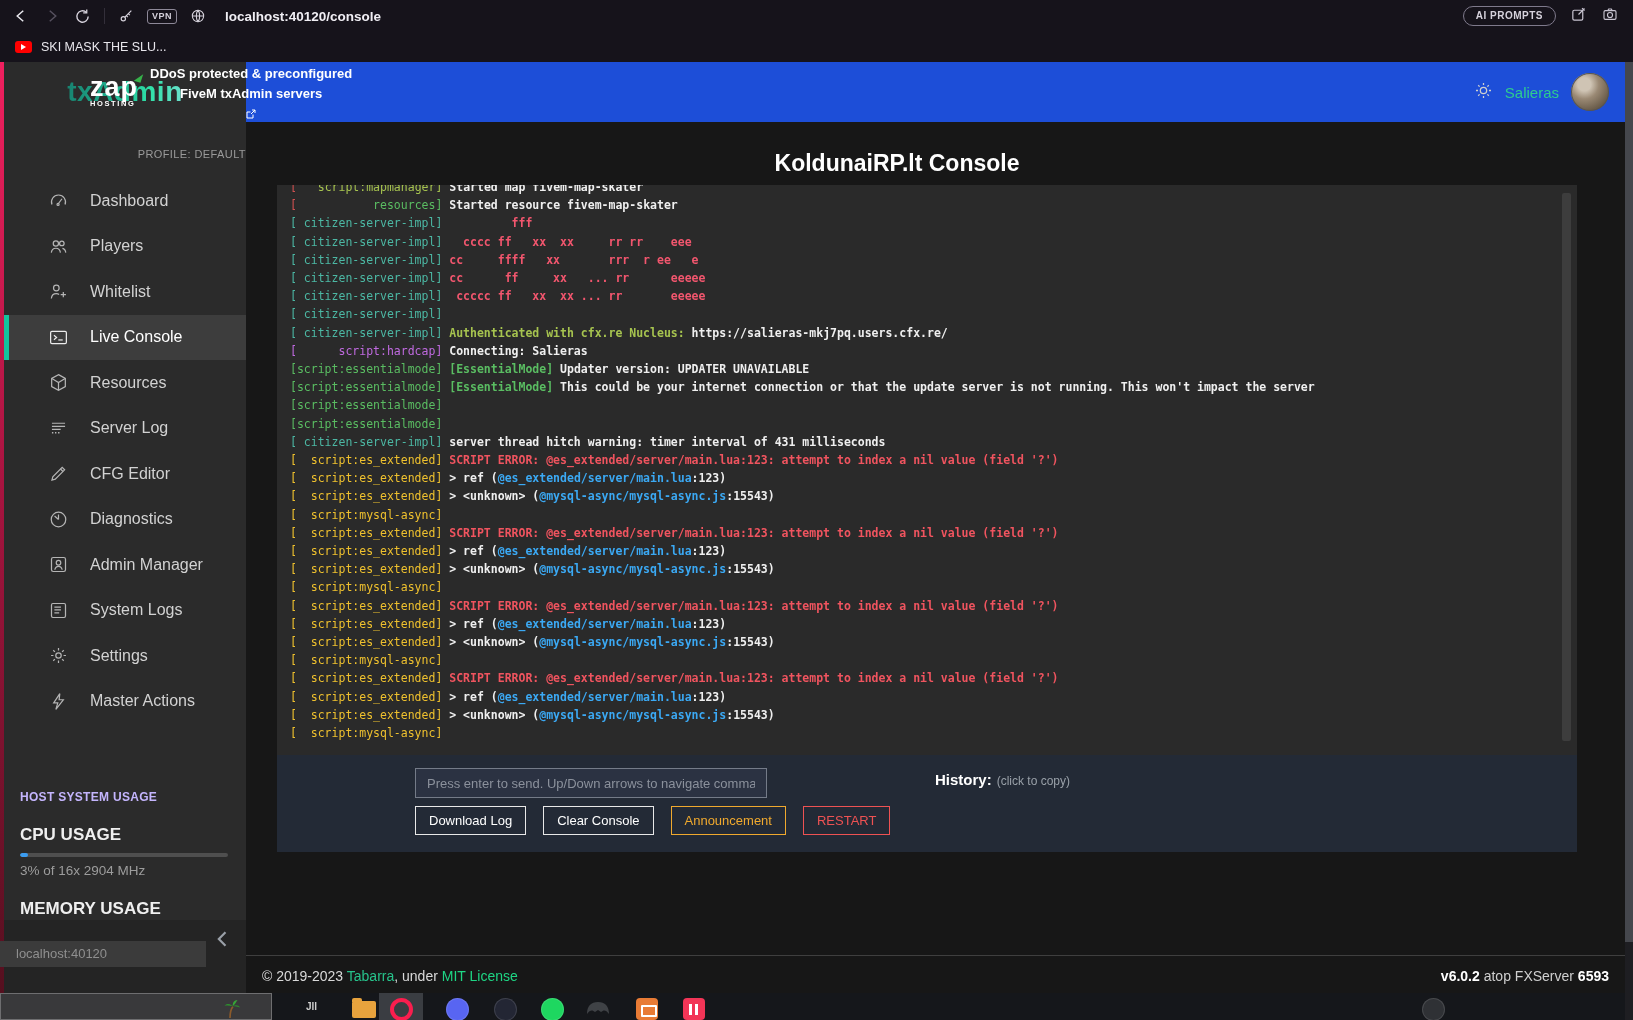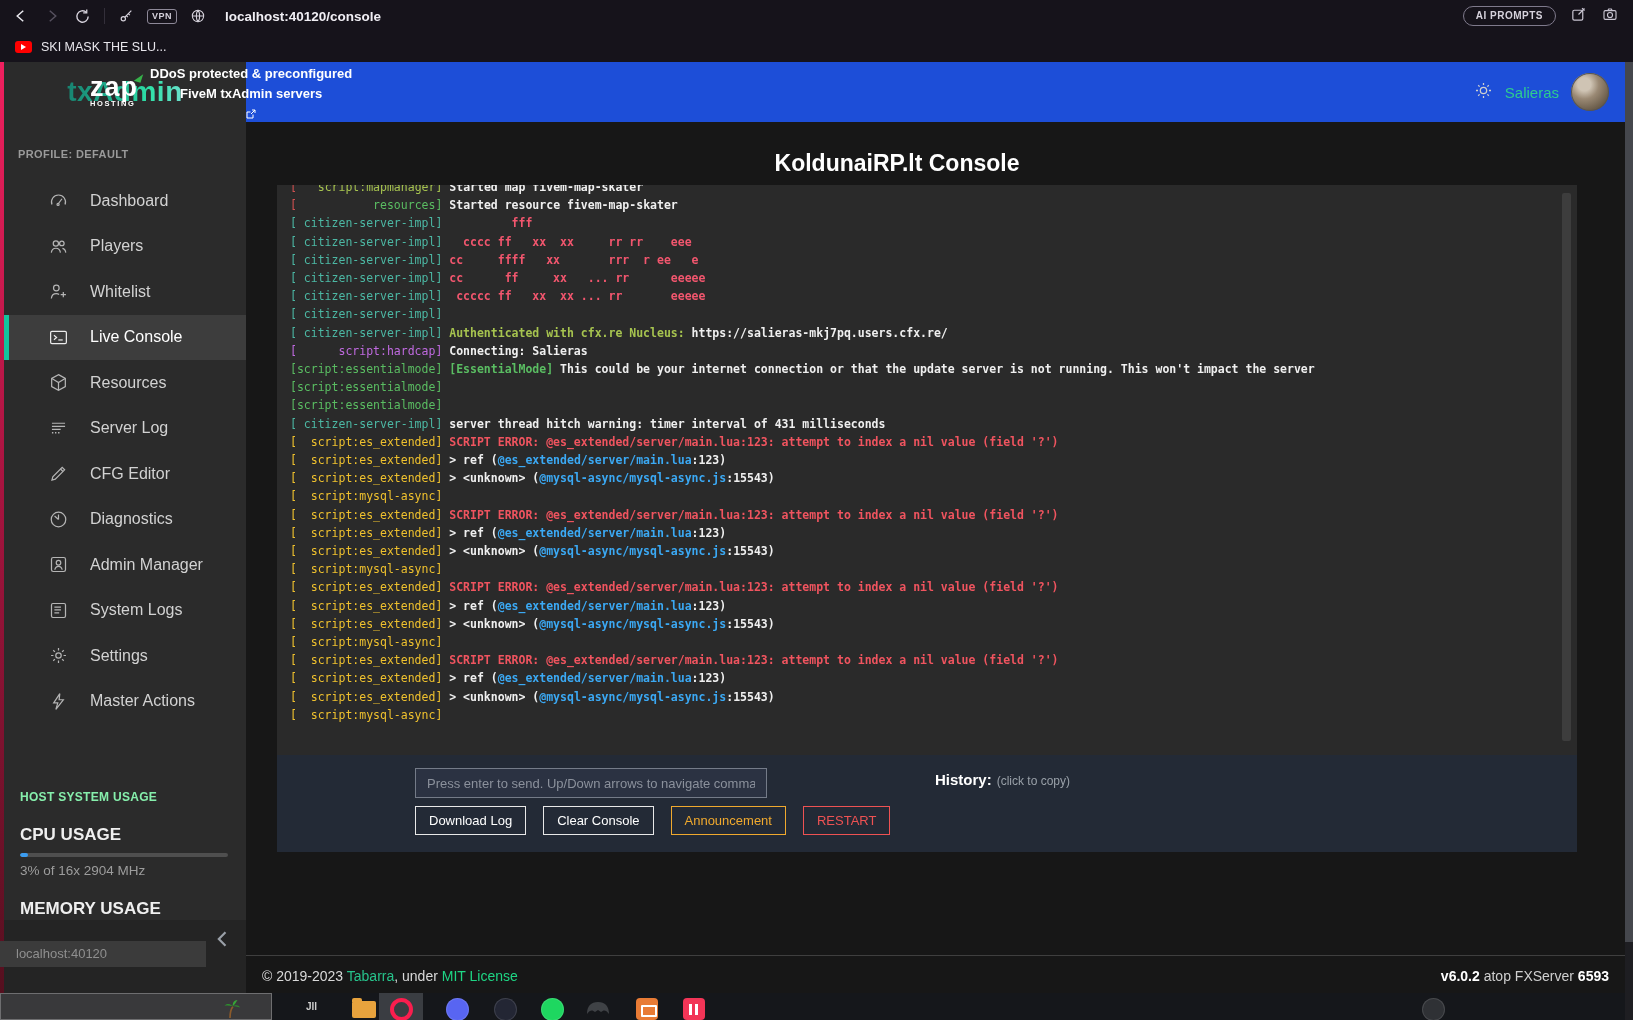--- a/index.html
+++ b/index.html
@@ -42,30 +42,30 @@
   .zap-text{color:#fff;font-size:13px;font-weight:700;line-height:1.5;}
   .zap-text .row2{display:flex;align-items:center;gap:5px;flex-direction:column;}
   .account{position:absolute;right:16px;top:0;height:60px;display:flex;align-items:center;gap:12px;}
   .account-name{color:#2ecc8f;font-size:15px;}
   .avatar{width:38px;height:38px;border-radius:50%;
           background:radial-gradient(circle at 35% 30%,#cfc4b4 0 18%,#9a8974 40%,#6e604e 70%,#4a4038 100%);
           box-shadow:inset 0 0 0 1px #555;}
 
   
   .sidebar{position:absolute;left:4px;top:122px;width:242px;height:798px;background:#2b2b2b;}
-  .profile-label{padding:26px 0 0 14px;font-size:11px;font-weight:700;color:#9a9a9a;letter-spacing:.4px;}
+  .profile-label{padding:26px 0 0 14px;font-size:11px;font-weight:400;color:#9a9a9a;letter-spacing:.4px;text-align:right;}
   .nav-list{position:absolute;top:56px;left:0;right:0;}
   .nav-item{height:45.5px;display:flex;align-items:center;padding-left:44px;gap:21px;color:#d2d2d2;
             font-size:16px;cursor:pointer;position:relative;}
   .nav-item .icon{width:21px;height:21px;}
   .nav-item.active{background:#3d3d3d;color:#fff;}
   .nav-item.active::before{content:"";position:absolute;left:0;top:0;bottom:0;width:5px;background:#13c39d;}
   .nav-item.active .icon svg *{stroke:#ececec;}
   .usage{position:absolute;left:16px;right:18px;top:668px;}
-  .usage-title{font-size:12px;font-weight:700;color:#86efac;letter-spacing:.3px;}
+  .usage-title{font-size:12px;font-weight:700;color:#c4b5fd;letter-spacing:.3px;}
   .usage-label{font-size:17px;font-weight:700;color:#efefef;margin-top:21px;}
   .bar{height:4px;background:#4f4f4f;border-radius:2px;margin:8px 0 6px;overflow:hidden;}
   .bar-fill{height:100%;border-radius:2px;}
   .usage-detail{font-size:13.5px;color:#9c9c9c;}
   .sidebar-lower{position:absolute;left:4px;top:920px;width:242px;height:73px;background:#242424;}
   .collapse{position:absolute;right:13px;top:8px;cursor:pointer;}
   .status-tooltip{position:absolute;left:0;top:941px;width:190px;height:26px;background:#3b3b3b;
                   color:#8f8f8f;font-size:13px;line-height:26px;padding-left:16px;z-index:6;}
 
   
@@ -325,20 +325,21 @@
             <div class="console-line"><span style="color: rgb(208, 80, 80);">[</span><span style="color: rgb(166, 195, 79);">   script:mapmanager</span><span style="color: rgb(166, 195, 79);">] </span><span class="msg" style="color: rgb(239, 239, 239);">Started map fivem-map-skater</span></div>
             <div class="console-line"><span style="color: rgb(208, 80, 80);">[</span><span style="color: rgb(90, 189, 98);">           resources</span><span style="color: rgb(90, 189, 98);">] </span><span class="msg" style="color: rgb(239, 239, 239);">Started resource fivem-map-skater</span></div>
             <div class="console-line"><span style="color: rgb(76, 184, 164);">[ citizen-server-impl] </span><span class="msg" style="color: rgb(242, 86, 110);">         fff</span></div>
             <div class="console-line"><span style="color: rgb(76, 184, 164);">[ citizen-server-impl] </span><span class="msg" style="color: rgb(242, 86, 110);">  cccc ff   xx  xx     rr rr    eee</span></div>
             <div class="console-line"><span style="color: rgb(76, 184, 164);">[ citizen-server-impl] </span><span class="msg" style="color: rgb(242, 86, 110);">cc     ffff   xx       rrr  r ee   e</span></div>
             <div class="console-line"><span style="color: rgb(76, 184, 164);">[ citizen-server-impl] </span><span class="msg" style="color: rgb(242, 86, 110);">cc      ff     xx   ... rr      eeeee</span></div>
             <div class="console-line"><span style="color: rgb(76, 184, 164);">[ citizen-server-impl] </span><span class="msg" style="color: rgb(242, 86, 110);"> ccccc ff   xx  xx ... rr       eeeee</span></div>
             <div class="console-line"><span style="color: rgb(76, 184, 164);">[ citizen-server-impl] </span></div>
             <div class="console-line"><span style="color: rgb(76, 184, 164);">[ citizen-server-impl] </span><span class="msg" style="color: rgb(166, 195, 79);">Authenticated with cfx.re Nucleus: </span><span class="msg" style="color: rgb(239, 239, 239);">https://salieras-mkj7pq.users.cfx.re/</span></div>
             <div class="console-line"><span style="color: rgb(192, 106, 224);">[      script:hardcap] </span><span class="msg" style="color: rgb(239, 239, 239);">Connecting: Salieras</span></div>
+            <div class="console-line"><span style="color: rgb(90, 189, 98);">[script:essentialmode] </span><span class="msg" style="color: rgb(90, 189, 98);">[EssentialMode] </span><span class="msg" style="color: rgb(239, 239, 239);">Updater version: UPDATER UNAVAILABLE</span></div>
             <div class="console-line"><span style="color: rgb(90, 189, 98);">[script:essentialmode] </span><span class="msg" style="color: rgb(90, 189, 98);">[EssentialMode] </span><span class="msg" style="color: rgb(239, 239, 239);">This could be your internet connection or that the update server is not running. This won't impact the server</span></div>
             <div class="console-line"><span style="color: rgb(90, 189, 98);">[script:essentialmode] </span></div>
             <div class="console-line"><span style="color: rgb(90, 189, 98);">[script:essentialmode] </span></div>
             <div class="console-line"><span style="color: rgb(76, 184, 164);">[ citizen-server-impl] </span><span class="msg" style="color: rgb(239, 239, 239);">server thread hitch warning: timer interval of 431 milliseconds</span></div>
             <div class="console-line"><span style="color: rgb(239, 193, 46);">[  script:es_extended] </span><span class="msg" style="color: rgb(240, 84, 95);">SCRIPT ERROR: @es_extended/server/main.lua:123: attempt to index a nil value (field '?')</span></div>
             <div class="console-line"><span style="color: rgb(239, 193, 46);">[  script:es_extended] </span><span class="msg" style="color: rgb(239, 239, 239);">&gt; ref (</span><span class="msg" style="color: rgb(59, 169, 244);">@es_extended/server/main.lua</span><span class="msg" style="color: rgb(239, 239, 239);">:123)</span></div>
             <div class="console-line"><span style="color: rgb(239, 193, 46);">[  script:es_extended] </span><span class="msg" style="color: rgb(239, 239, 239);">&gt; &lt;unknown&gt; (</span><span class="msg" style="color: rgb(59, 169, 244);">@mysql-async/mysql-async.js</span><span class="msg" style="color: rgb(239, 239, 239);">:15543)</span></div>
             <div class="console-line"><span style="color: rgb(239, 193, 46);">[  script:mysql-async]</span></div>
             <div class="console-line"><span style="color: rgb(239, 193, 46);">[  script:es_extended] </span><span class="msg" style="color: rgb(240, 84, 95);">SCRIPT ERROR: @es_extended/server/main.lua:123: attempt to index a nil value (field '?')</span></div>
             <div class="console-line"><span style="color: rgb(239, 193, 46);">[  script:es_extended] </span><span class="msg" style="color: rgb(239, 239, 239);">&gt; ref (</span><span class="msg" style="color: rgb(59, 169, 244);">@es_extended/server/main.lua</span><span class="msg" style="color: rgb(239, 239, 239);">:123)</span></div>

